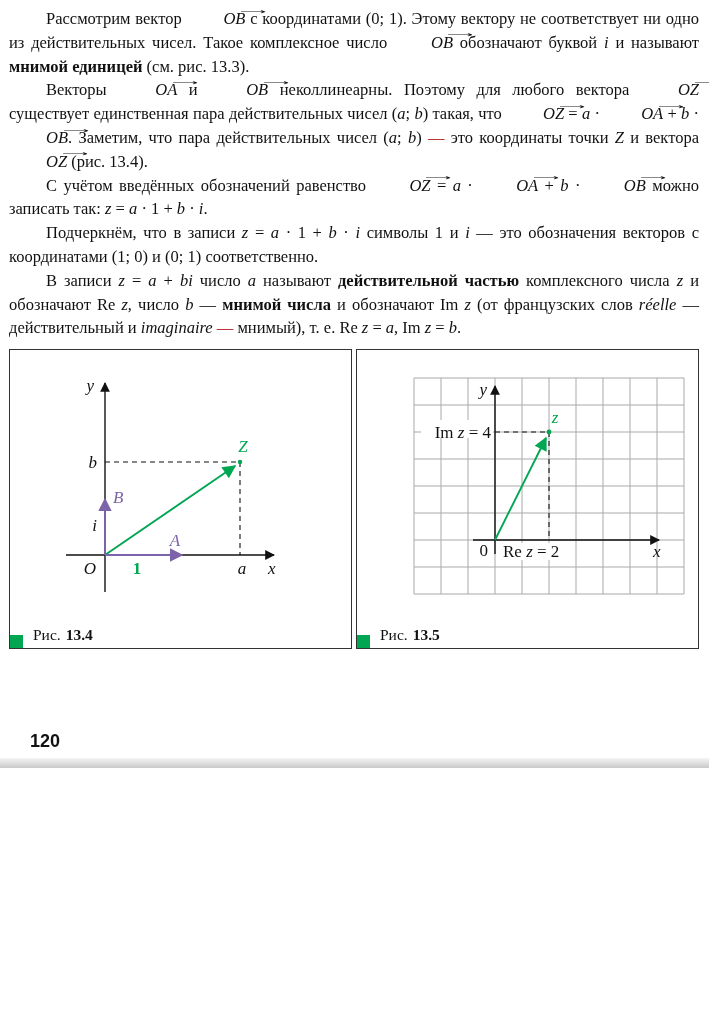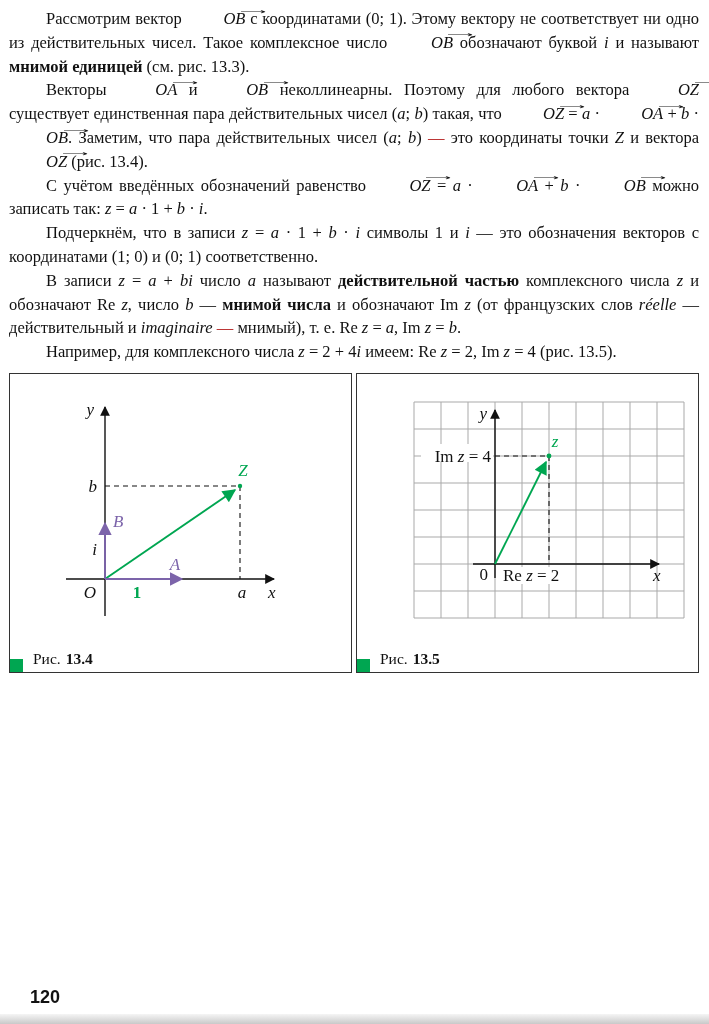--- a/index.html
+++ b/index.html
@@ -5,21 +5,21 @@
   * { box-sizing: border-box; }
   html, body { margin: 0; padding: 0; }
   body {
     width: 709px; height: 1024px;
     background: #ffffff;
     font-family: "Liberation Serif", serif;
     color: #111;
     position: relative;
     overflow: hidden;
   }
-  .page { position: relative; width: 709px; height: 1024px; padding: 7px 10px 0 9px; }
+  .page { position: relative; width: 709px; height: 768px; padding: 7px 10px 0 9px; }
 
   .para {
     margin: 0;
     font-size: 16.5px;
     line-height: 23.8px;
     text-align: justify;
     text-indent: 37px;
   }
   .para i { font-style: italic; }
   .para b { font-weight: bold; }
@@ -75,21 +75,20 @@
 <body>
 
 <div class="page">
 
   <div>
     <p class="para">Рассмотрим вектор <span class="vec">OB</span> с координатами (0; 1). Этому вектору не соответствует ни одно из действительных чисел. Такое комплексное число <span class="vec">OB</span> обозначают буквой <i>i</i> и называют <b>мнимой единицей</b> (см. рис. 13.3).</p>
     <p class="para">Векторы <span class="vec">OA</span> и <span class="vec">OB</span> неколлинеарны. Поэтому для любого вектора <span class="vec">OZ</span> существует единственная пара действительных чисел (<i>a</i>; <i>b</i>) такая, что <span class="vec">OZ</span> = <i>a</i> · <span class="vec">OA</span> + <i>b</i> · <span class="vec">OB</span>. Заметим, что пара действительных чисел (<i>a</i>; <i>b</i>) <span class="rd">—</span> это координаты точки <i>Z</i> и вектора <span class="vec">OZ</span> (рис. 13.4).</p>
     <p class="para">С учётом введённых обозначений равенство <span class="vec">OZ</span> = <i>a</i> · <span class="vec">OA</span> + <i>b</i> · <span class="vec">OB</span> можно записать так: <i>z</i> = <i>a</i> · 1 + <i>b</i> · <i>i</i>.</p>
     <p class="para">Подчеркнём, что в записи <i>z</i> = <i>a</i> · 1 + <i>b</i> · <i>i</i> символы 1 и <i>i</i> — это обозначения векторов с координатами (1; 0) и (0; 1) соответственно.</p>
     <p class="para">В записи <i>z</i> = <i>a</i> + <i>bi</i> число <i>a</i> называют <b>действительной частью</b> комплексного числа <i>z</i> и обозначают Re <i>z</i>, число <i>b</i> — <b>мнимой числа</b> и обозначают Im <i>z</i> (от французских слов <i>réelle</i> — действительный и <i>imaginaire</i> <span class="rd">—</span> мнимый), т. е. Re <i>z</i> = <i>a</i>, Im <i>z</i> = <i>b</i>.</p>
-    <p class="para">Например, для комплексного числа <i>z</i> = 2 + 4<i>i</i> имеем: Re <i>z</i> = 2, Im <i>z</i> = 4 (рис. 13.5).</p>
   </div>
 
   <div class="figures-row">
 
     <figure class="fig">
       <svg class="figsvg" viewBox="0 0 341 272">
         <defs>
           <marker id="f4b" viewBox="0 0 10 10" refX="9" refY="5" markerWidth="10" markerHeight="7" orient="auto">
             <path d="M0 0 L10 5 L0 10 z" fill="#111"></path>
           </marker>

